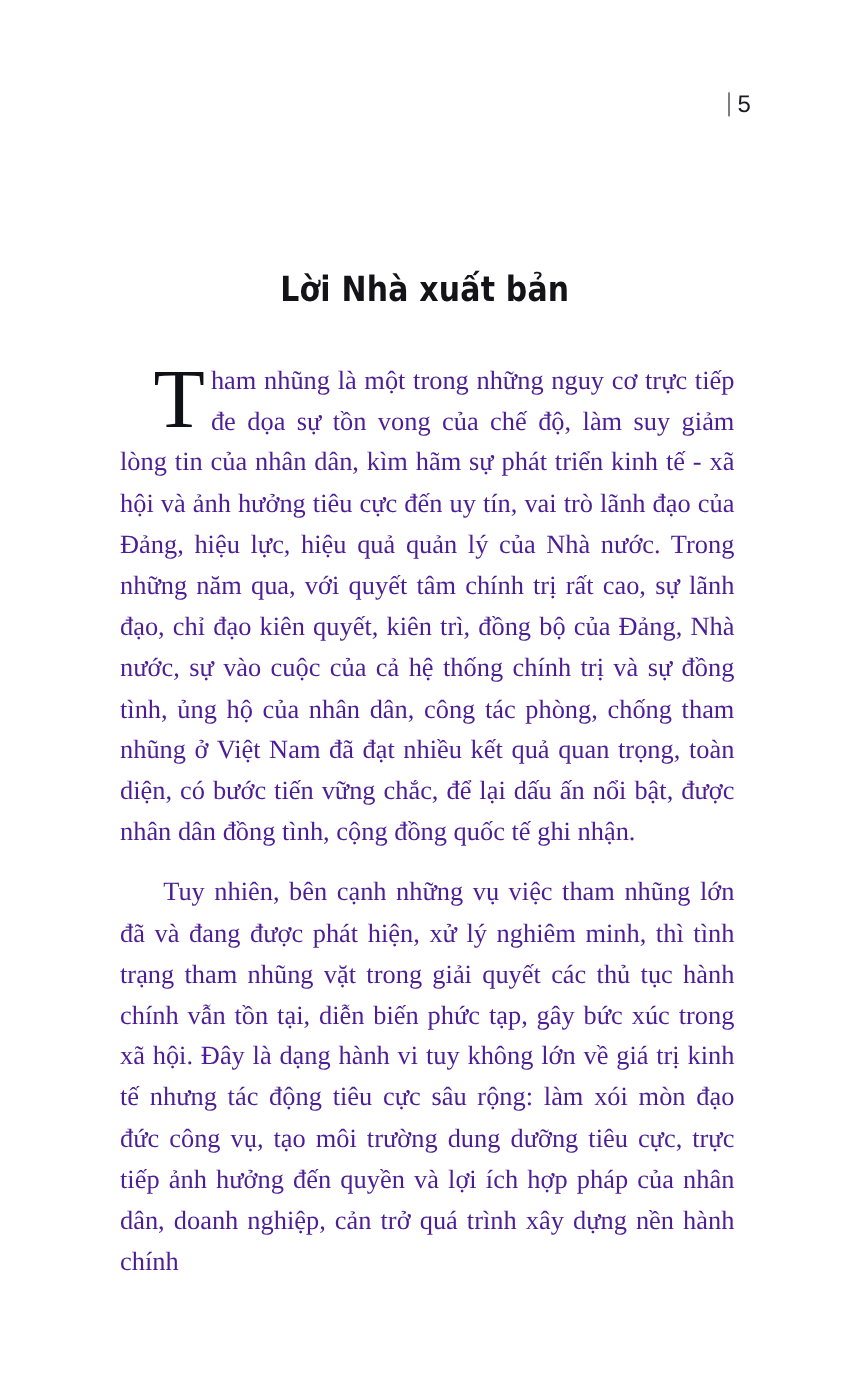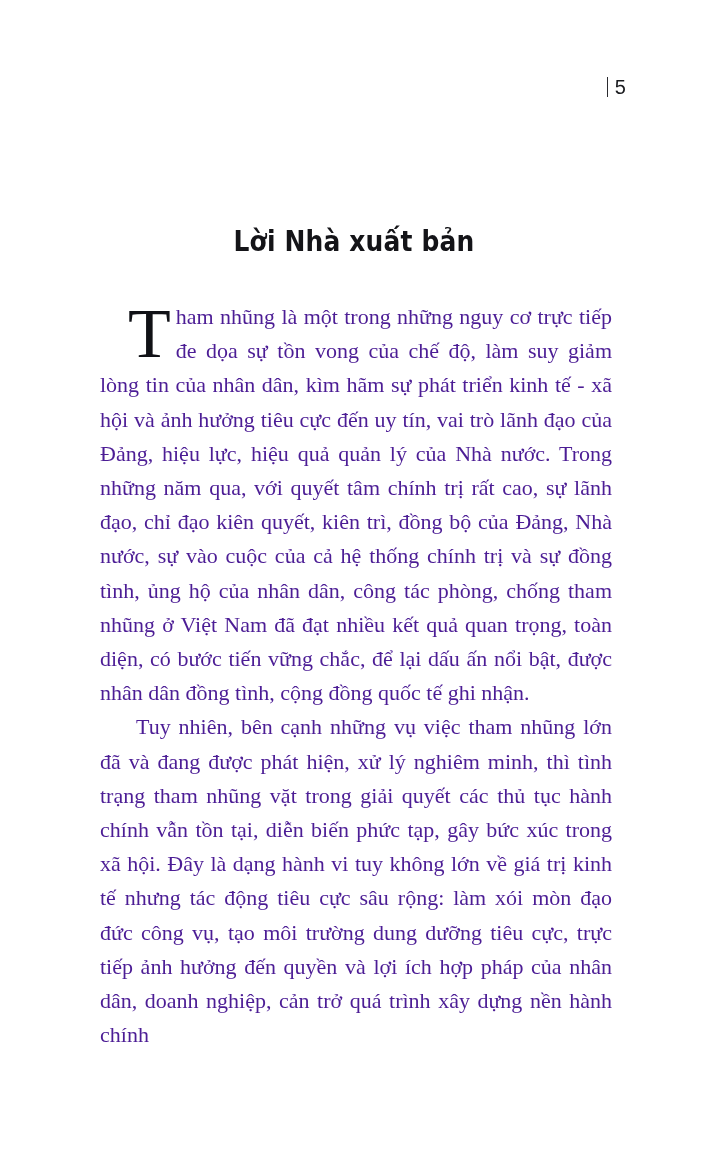--- a/index.html
+++ b/index.html
@@ -74,20 +74,21 @@
 
   .para {
     margin: 0;
     text-align: justify;
     text-justify: inter-word;
     hyphens: none;
   }
 
   .para + .para {
     text-indent: 36px;
+    margin-top: 16px;
   }
 
   
   .para-first {
     text-indent: 0;
   }
   .para-first::first-letter {
     float: left;
     font-family: "Liberation Serif", "DejaVu Serif", serif;
     font-size: 70px;

